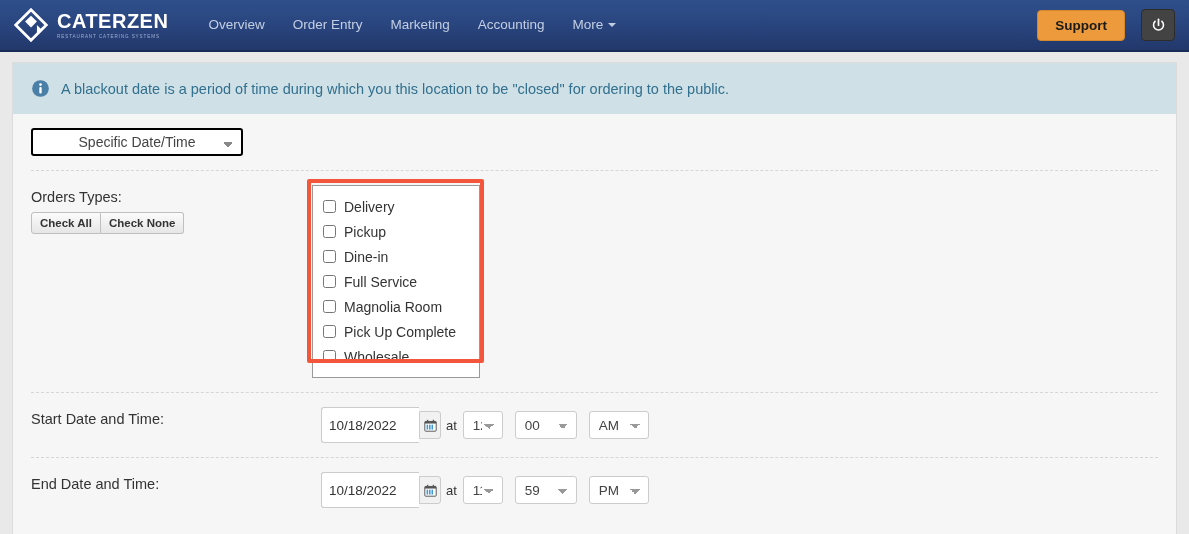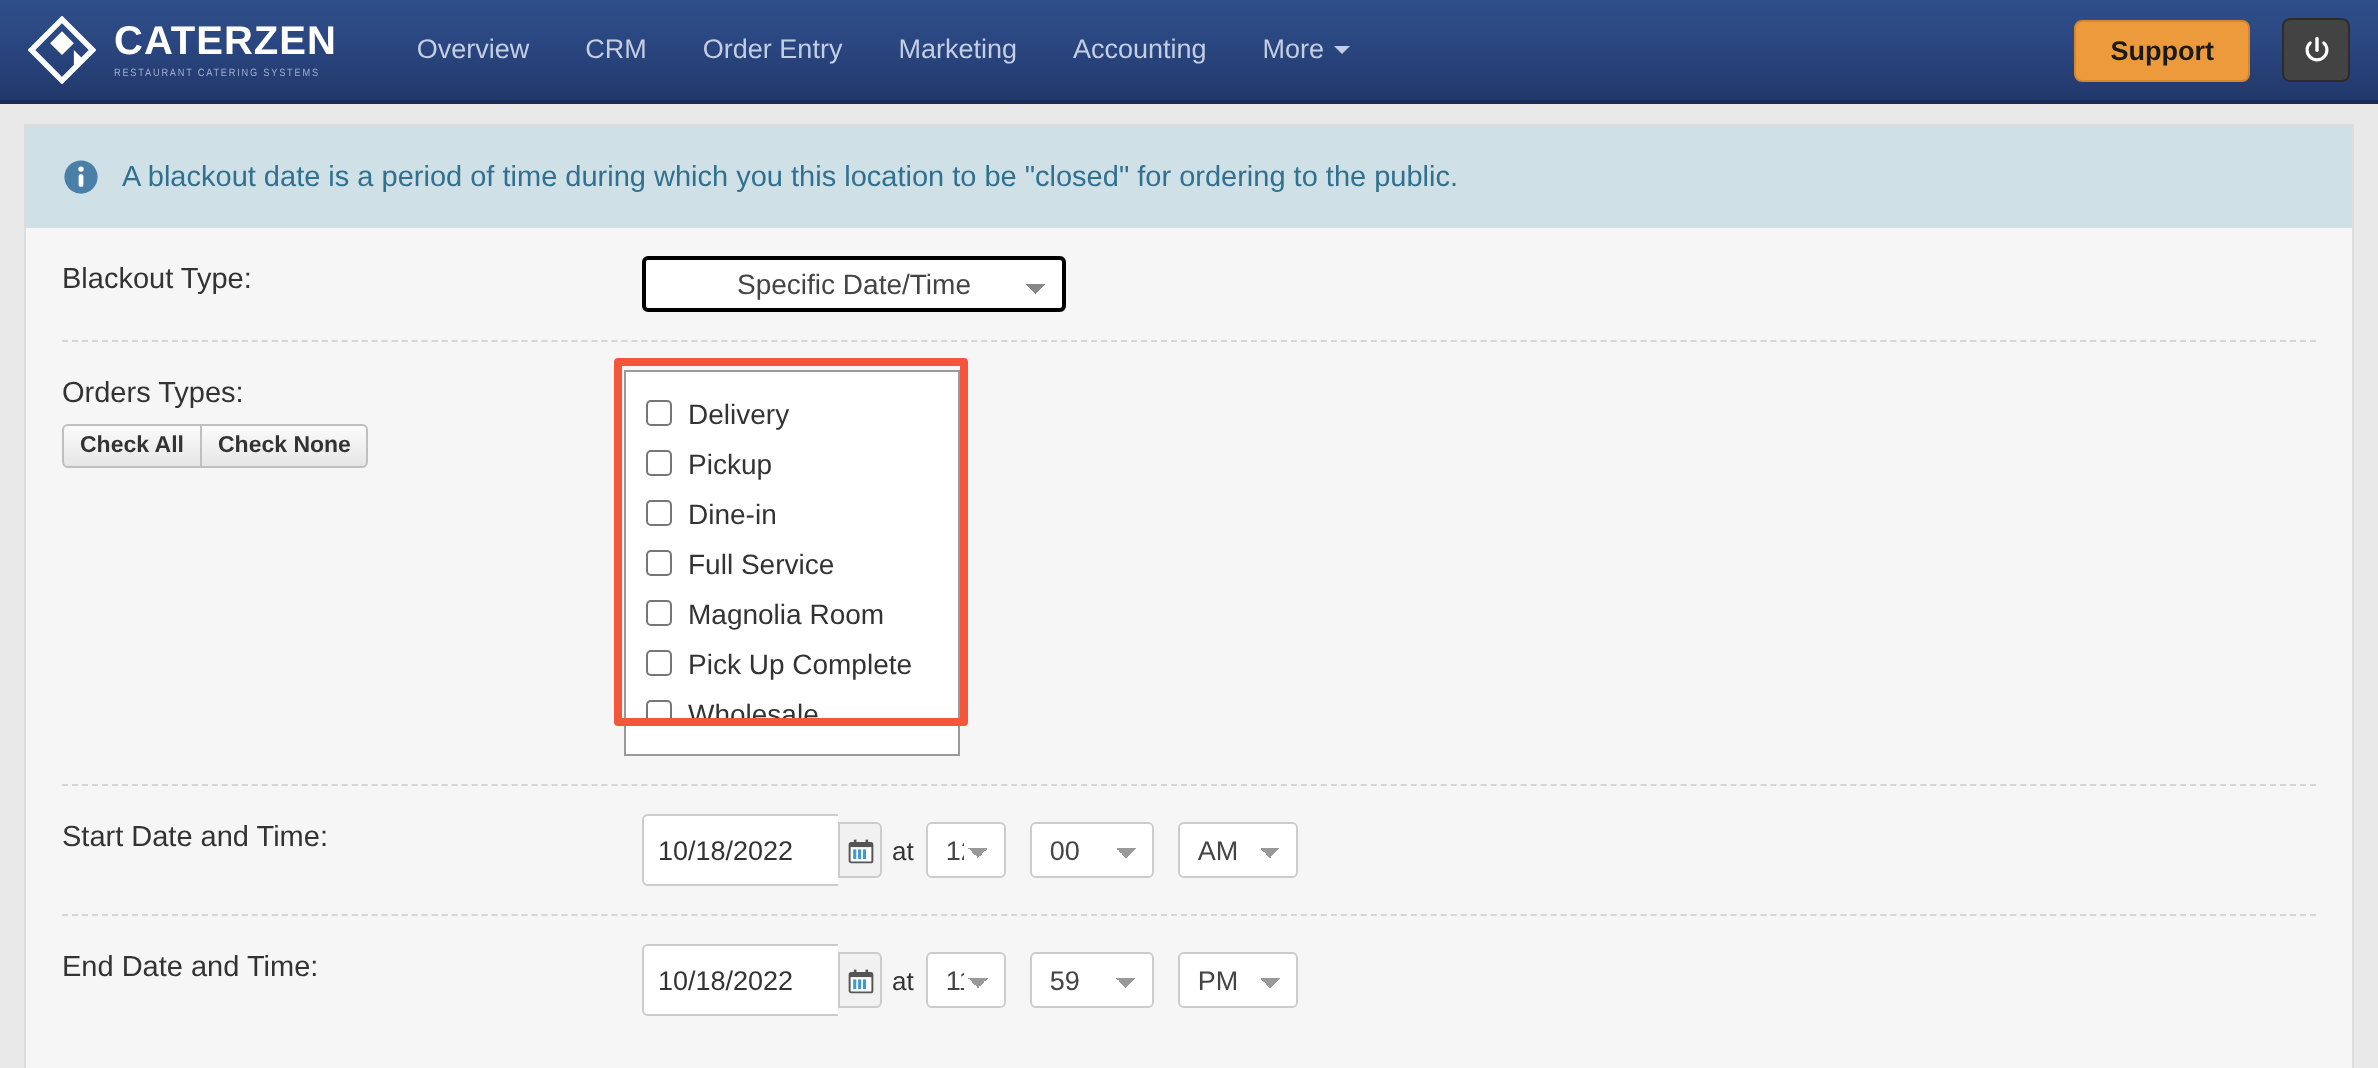--- a/index.html
+++ b/index.html
@@ -300,21 +300,20 @@
       <polygon points="27,20 33,26 27,32" fill="#ffffff"></polygon>
     </svg>
     <span class="brand-text">
       <span class="brand-name">CATERZEN</span>
       <span class="brand-sub">RESTAURANT CATERING SYSTEMS</span>
     </span>
   </a>
 
   <nav class="nav-links">
     <a class="nav-link" href="#"><span>Overview</span></a>
-    <a class="nav-link" href="#"><span>CRM</span></a>
     <a class="nav-link" href="#"><span>Order Entry</span></a>
     <a class="nav-link" href="#"><span>Marketing</span></a>
     <a class="nav-link" href="#"><span>Accounting</span></a>
     <a class="nav-link" href="#"><span>More</span><span class="caret"></span></a>
   </nav>
 
   <div class="nav-right">
     <button class="support-btn">Support</button>
     <div class="power-btn">
       <svg width="17" height="17" viewBox="0 0 24 24">
@@ -333,21 +332,20 @@
         <circle cx="12" cy="12" r="10.5" fill="#4a7fa8"></circle>
         <circle cx="12" cy="7" r="1.7" fill="#ffffff"></circle>
         <rect x="10.5" y="10.2" width="3" height="8" rx="1.2" fill="#ffffff"></rect>
       </svg>
       <span>A blackout date is a period of time during which you this location to be "closed" for ordering to the public.</span>
     </div>
 
     <div class="form-body">
 
       <div class="row">
-        <div class="label">Blackout Type:</div>
         <div class="field">
           <select class="sel-type">
             <option>Specific Date/Time</option>
           </select>
         </div>
       </div>
 
       <div class="row">
         <div class="label">
           <div>Orders Types:</div>

